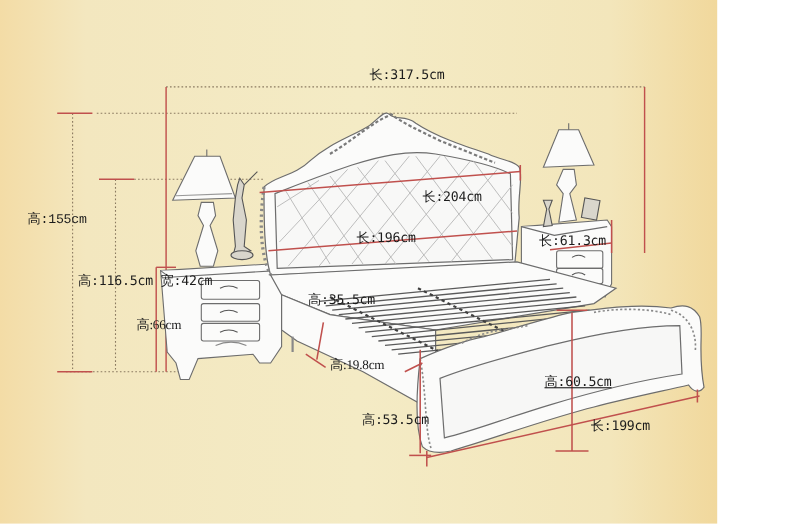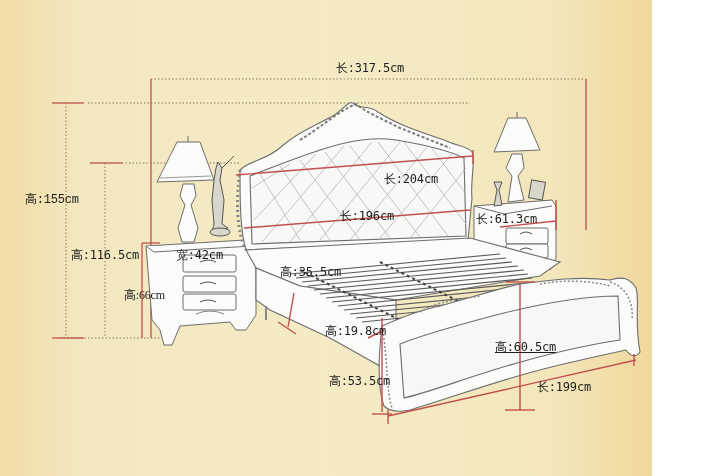--- a/index.html
+++ b/index.html
@@ -143,23 +143,23 @@
       <line x1="506" y1="282" x2="534" y2="282"></line>
       <line x1="388" y1="416" x2="636" y2="360"></line>
       <line x1="388" y1="410" x2="388" y2="424"></line>
       <line x1="634" y1="354" x2="634" y2="366"></line>
     </g>
   </svg>
 
   <div class="lbl" style="left:336px; top:61px;">长:317.5cm</div>
   <div class="lbl" style="left:25px;  top:193px;font-family:Liberation Mono, monospace;">高:155cm</div>
   <div class="lbl" style="left:336px; top:172px;margin-left:48px;">长:204cm</div>
-  <div class="lbl" style="left:340px; top:209px;text-align:center;">长:196cm</div>
-  <div class="lbl" style="left:476px; top:212px;">长:61.3cm</div>
+  <div class="lbl" style="left:324px; top:209px;text-align:center;">长:196cm</div>
+  <div class="lbl" style="left:490px; top:212px;">长:61.3cm</div>
   <div class="lbl" style="left:71px;  top:248px;text-align:center;">高:116.5cm</div>
-  <div class="lbl" style="left:146px; top:248px;margin-left:30px;">宽:42cm</div>
+  <div class="lbl" style="left:146px; top:248px;">宽:42cm</div>
   <div class="lbl" style="left:124px; top:288px;font-family:Liberation Serif, serif;">高:66cm</div>
   <div class="lbl" style="left:280px; top:265px;">高:35.5cm</div>
-  <div class="lbl" style="left:325px; top:324px;">高:19.8cm</div>
+  <div class="lbl" style="left:300px; top:324px;font-family:Liberation Serif, serif;">高:19.8cm</div>
   <div class="lbl" style="left:329px; top:374px;">高:53.5cm</div>
   <div class="lbl" style="left:495px; top:340px;text-decoration:underline;">高:60.5cm</div>
   <div class="lbl" style="left:537px; top:380px;text-align:right;">长:199cm</div>
 </div>
 
 </body></html>

